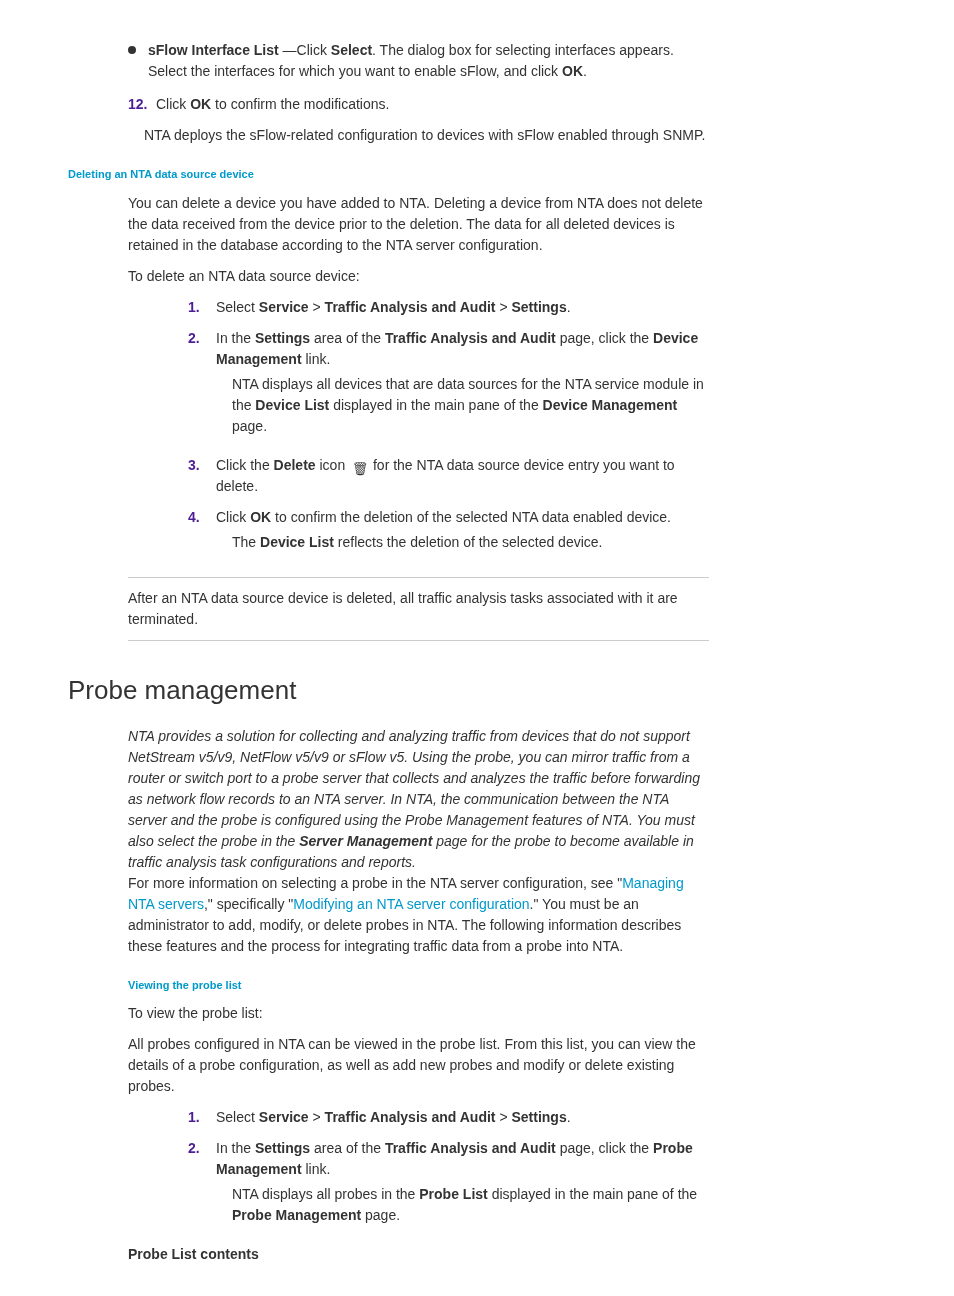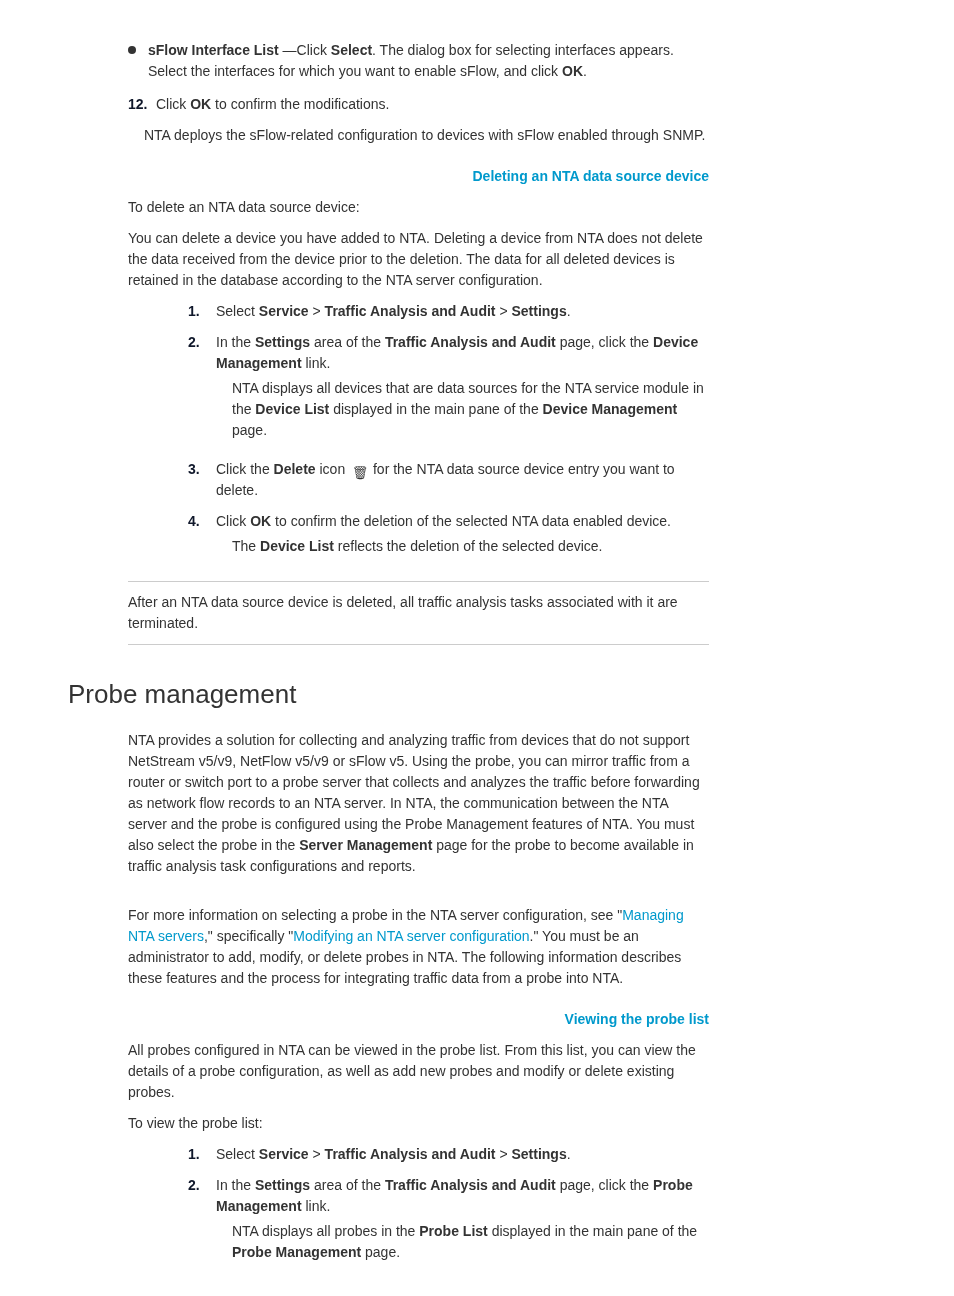--- a/index.html
+++ b/index.html
@@ -50,42 +50,41 @@
     }
 
     .step-numbered {
       display: flex;
       align-items: flex-start;
       margin-bottom: 8px;
     }
 
     .step-number {
       font-weight: bold;
-      color: #0f172a;
+      color: #4c1d95;
       min-width: 28px;
       flex-shrink: 0;
     }
 
     .step-content {
       flex: 1;
     }
 
     .step-sub {
       margin-left: 16px;
       margin-top: 4px;
       margin-bottom: 8px;
     }
 
     .section-heading {
       color: #0099cc;
       font-weight: bold;
-      font-size: 14px;
+      font-size: 11px;
       margin-top: 20px;
       margin-bottom: 10px;
-      text-align: right;
     }
 
     .main-heading {
       font-size: 26px;
       font-weight: normal;
       color: #333333;
       margin-top: 30px;
       margin-bottom: 16px;
       border-bottom: none;
     }
@@ -167,22 +166,22 @@
       </div>
     </div>
     <div class="step-sub">
       <span>NTA deploys the sFlow-related configuration to devices with sFlow enabled through SNMP.</span>
     </div>
   </div>
 
   <div class="section-heading">Deleting an NTA data source device</div>
 
   <div class="indent-block">
+    <p class="body-para-full">You can delete a device you have added to NTA. Deleting a device from NTA does not delete the data received from the device prior to the deletion. The data for all deleted devices is retained in the database according to the NTA server configuration.</p>
     <p class="body-para-full" style="margin-bottom:10px;">To delete an NTA data source device:</p>
-    <p class="body-para-full">You can delete a device you have added to NTA. Deleting a device from NTA does not delete the data received from the device prior to the deletion. The data for all deleted devices is retained in the database according to the NTA server configuration.</p>
 
     <div class="steps-block">
 
       <div class="step-numbered">
         <span class="step-number">1.</span>
         <div class="step-content">
           <span>Select </span><span style="font-weight:bold;">Service</span><span> &gt; </span><span style="font-weight:bold;">Traffic Analysis and Audit</span><span> &gt; </span><span style="font-weight:bold;">Settings</span><span>.</span>
         </div>
       </div>
 
@@ -216,32 +215,32 @@
     </div>
 
     <div class="note-box">
       <div>After an NTA data source device is deleted, all traffic analysis tasks associated with it are terminated.</div>
     </div>
   </div>
 
   <h1 class="main-heading">Probe management</h1>
 
   <div class="indent-block">
-    <p class="body-para-full" style="margin-bottom:28px;">
+    <p class="body-para-full" style="margin-bottom:0;font-style:italic;">
       <span>NTA provides a solution for collecting and analyzing traffic from devices that do not support NetStream v5/v9, NetFlow v5/v9 or sFlow v5. Using the probe, you can mirror traffic from a router or switch port to a probe server that collects and analyzes the traffic before forwarding as network flow records to an NTA server. In NTA, the communication between the NTA server and the probe is configured using the Probe Management features of NTA. You must also select the probe in the </span><span style="font-weight:bold;">Server Management</span><span> page for the probe to become available in traffic analysis task configurations and reports.</span>
     </p>
 
     <p class="body-para-full" style="">
       <span>For more information on selecting a probe in the NTA server configuration, see "</span><a class="link-text">Managing NTA servers</a><span>," specifically "</span><a class="link-text">Modifying an NTA server configuration</a><span>." You must be an administrator to add, modify, or delete probes in NTA. The following information describes these features and the process for integrating traffic data from a probe into NTA.</span>
     </p>
 
     <div class="section-heading">Viewing the probe list</div>
 
+    <p class="body-para-full" style="margin-bottom:10px;">To view the probe list:</p>
     <p class="body-para-full" style="margin-bottom:10px;">All probes configured in NTA can be viewed in the probe list. From this list, you can view the details of a probe configuration, as well as add new probes and modify or delete existing probes.</p>
-    <p class="body-para-full" style="margin-bottom:10px;">To view the probe list:</p>
 
     <div class="steps-block">
 
       <div class="step-numbered">
         <span class="step-number">1.</span>
         <div class="step-content">
           <span>Select </span><span style="font-weight:bold;">Service</span><span> &gt; </span><span style="font-weight:bold;">Traffic Analysis and Audit</span><span> &gt; </span><span style="font-weight:bold;">Settings</span><span>.</span>
         </div>
       </div>
 
@@ -250,18 +249,21 @@
         <div class="step-content">
           <span>In the </span><span style="font-weight:bold;">Settings</span><span> area of the </span><span style="font-weight:bold;">Traffic Analysis and Audit</span><span> page, click the </span><span style="font-weight:bold;">Probe Management</span><span> link.</span>
           <div class="step-sub">
             <span>NTA displays all probes in the </span><span style="font-weight:bold;">Probe List</span><span> displayed in the main pane of the </span><span style="font-weight:bold;">Probe Management</span><span> page.</span>
           </div>
         </div>
       </div>
 
     </div>
 
+    <div style="margin-top:10px;">
+      <span style="font-weight:bold;">Probe List contents</span>
+    </div>
 
   </div>
 
   <div class="page-number">19</div>
 
 </div>
 
 </body></html>

